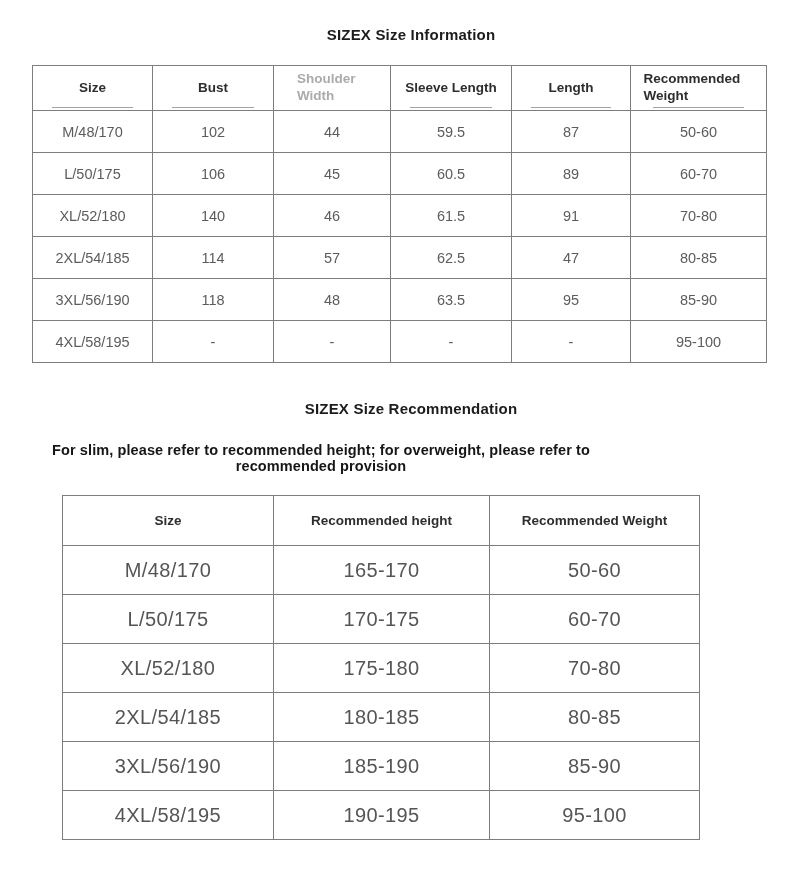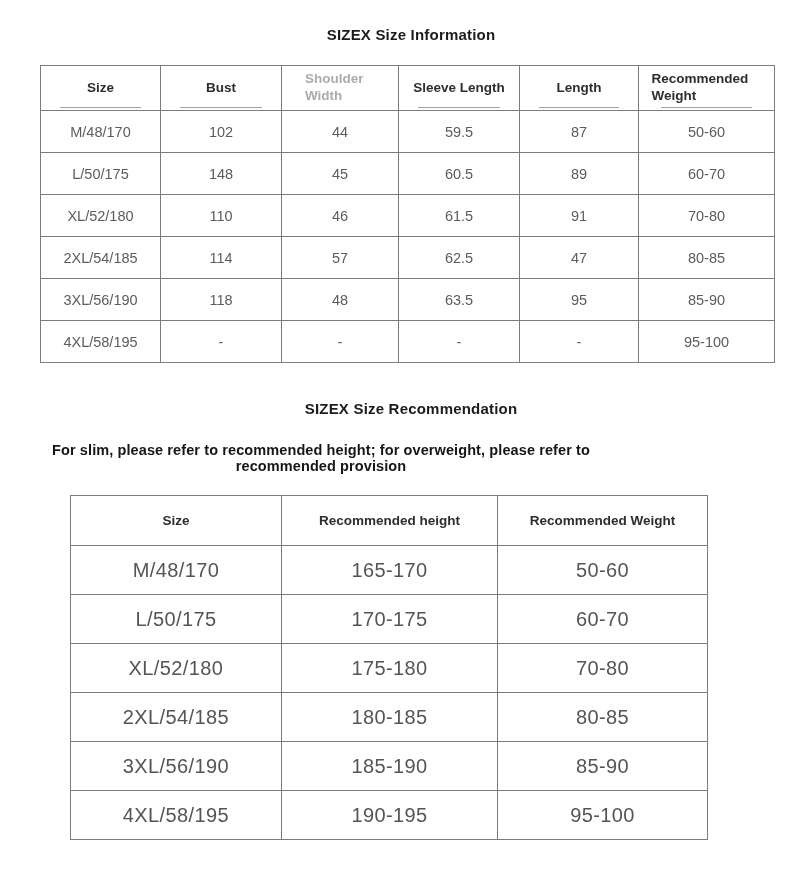--- a/index.html
+++ b/index.html
@@ -24,21 +24,20 @@
     text-align: center;
     font-size: 14.5px; font-weight: 700;
     color: #161616;
     letter-spacing: 0.1px;
   }
   table {
     position: absolute;
     border-collapse: collapse;
     table-layout: fixed;
     background: #ffffff;
-    margin-left: 8px;
   }
   th, td {
     border: 1px solid #7d7d7d;
     text-align: center;
     vertical-align: middle;
     padding: 0 4px;
     overflow: hidden;
   }
   
   #size-info-table { left: 32px; top: 65px; width: 734px; }
@@ -104,29 +103,29 @@
       <tr>
         <td>M/48/170</td>
         <td>102</td>
         <td>44</td>
         <td>59.5</td>
         <td>87</td>
         <td>50-60</td>
       </tr>
       <tr>
         <td>L/50/175</td>
-        <td>148</td>
+        <td>106</td>
         <td>45</td>
         <td>60.5</td>
         <td>89</td>
         <td>60-70</td>
       </tr>
       <tr>
         <td>XL/52/180</td>
-        <td>110</td>
+        <td>140</td>
         <td>46</td>
         <td>61.5</td>
         <td>91</td>
         <td>70-80</td>
       </tr>
       <tr>
         <td>2XL/54/185</td>
         <td>114</td>
         <td>57</td>
         <td>62.5</td>

